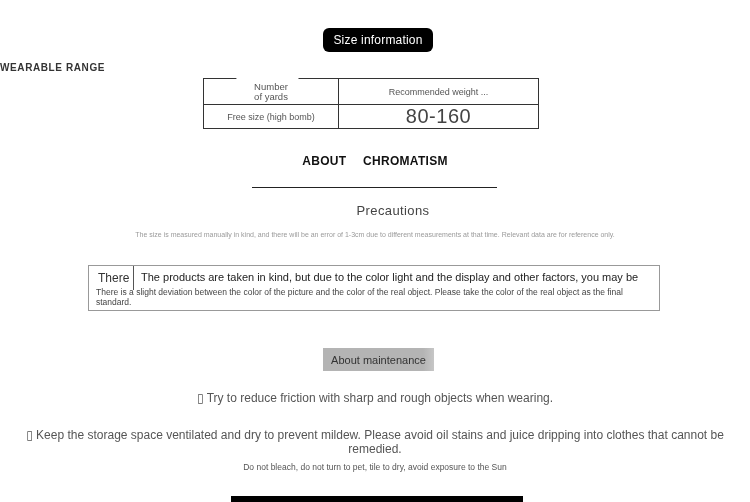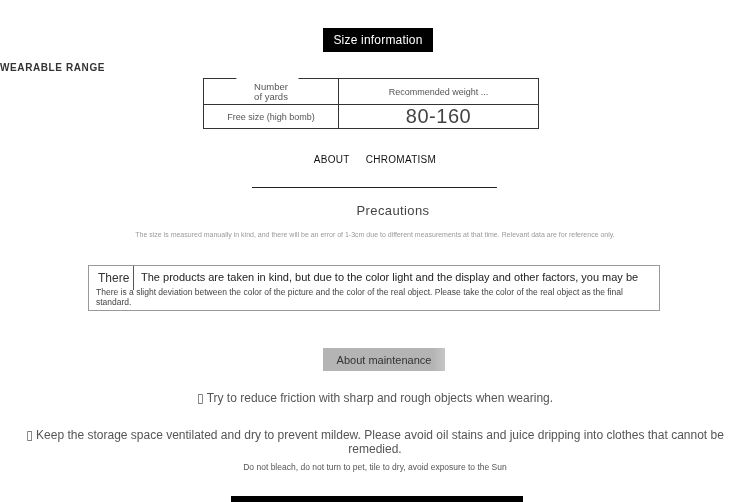--- a/index.html
+++ b/index.html
@@ -15,20 +15,21 @@
 
   
   .size-header {
     position: absolute; left: 323px; top: 28px;
     width: 110px; height: 24px;
     background: #000;
     color: #fff;
     font-size: 12px;
     display: flex; align-items: center; justify-content: center;
     letter-spacing: 0.2px;
+    border-radius: 6px;
   }
 
   .range-label {
     position: absolute; left: 0; top: 62px; width: 750px;
     text-align: left;
     font-size: 10px; color: #333; letter-spacing: 0.6px;
     font-weight: bold;
   }
 
   
@@ -53,21 +54,21 @@
     position: absolute; left: 237px; top: 72px;
     width: 62px; height: 34px;
     background: #fff;
     transform: rotate(-3deg);
     z-index: 1;
   }
 
   .chromatism-heading {
     position: absolute; left: 0; top: 154px; width: 750px;
     text-align: center;
-    font-size: 10px; font-weight: normal; color: #111;
+    font-size: 12px; font-weight: bold; color: #111;
     word-spacing: 13px; letter-spacing: 0.3px;
   }
   .heading-rule {
     position: absolute; left: 252px; top: 187px;
     width: 245px; height: 1px; background: #222;
   }
   .precautions {
     position: absolute; left: 0; top: 203px; width: 750px;
     text-align: center;
     font-size: 13px; color: #444; letter-spacing: 0.4px; padding-left: 36px;
@@ -97,21 +98,21 @@
     font-size: 11px; color: #222; white-space: nowrap;
   }
   .about-line2 {
     position: absolute; left: 7px; top: 22px;
     width: 528px;
     font-size: 8.5px; color: #444; line-height: 9.5px;
   }
 
   .maintenance-header {
     position: absolute; left: 323px; top: 348px;
-    width: 122px; height: 23px;
+    width: 111px; height: 23px;
     background: linear-gradient(90deg, #b4b4b4 90%, #c6c6c6 100%);
     color: #333; font-size: 11px;
     display: flex; align-items: center; justify-content: center;
     cursor: default;
   }
 
   .tip { position: absolute; left: 0; width: 750px; text-align: center;
          font-size: 12px; color: #555; }
   .tip-1 { top: 391px; }
   .tip-2 { top: 428px; }

